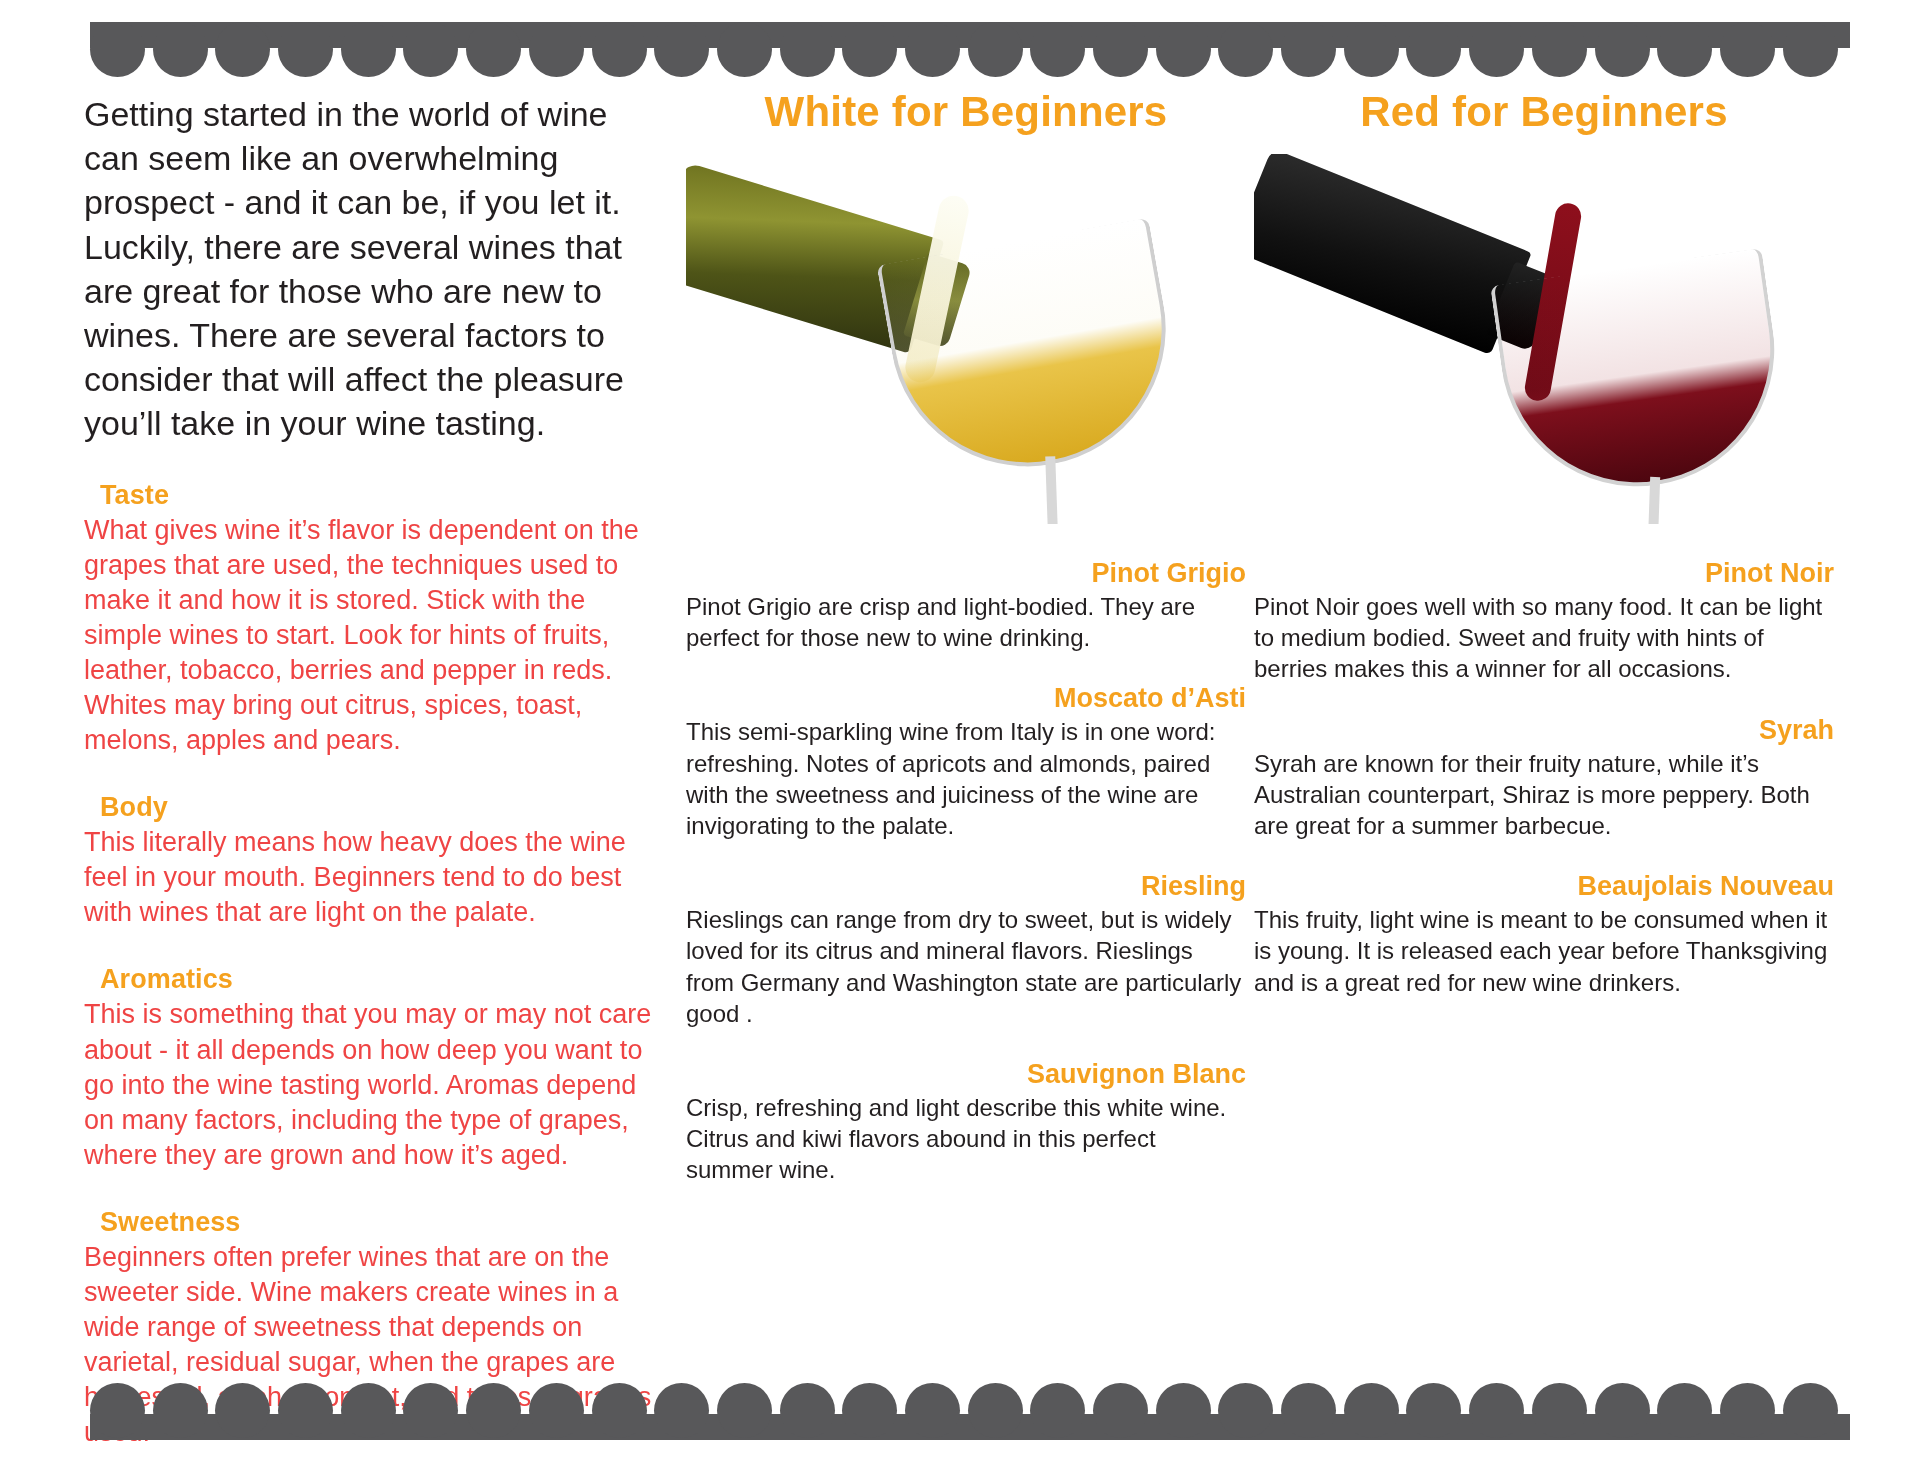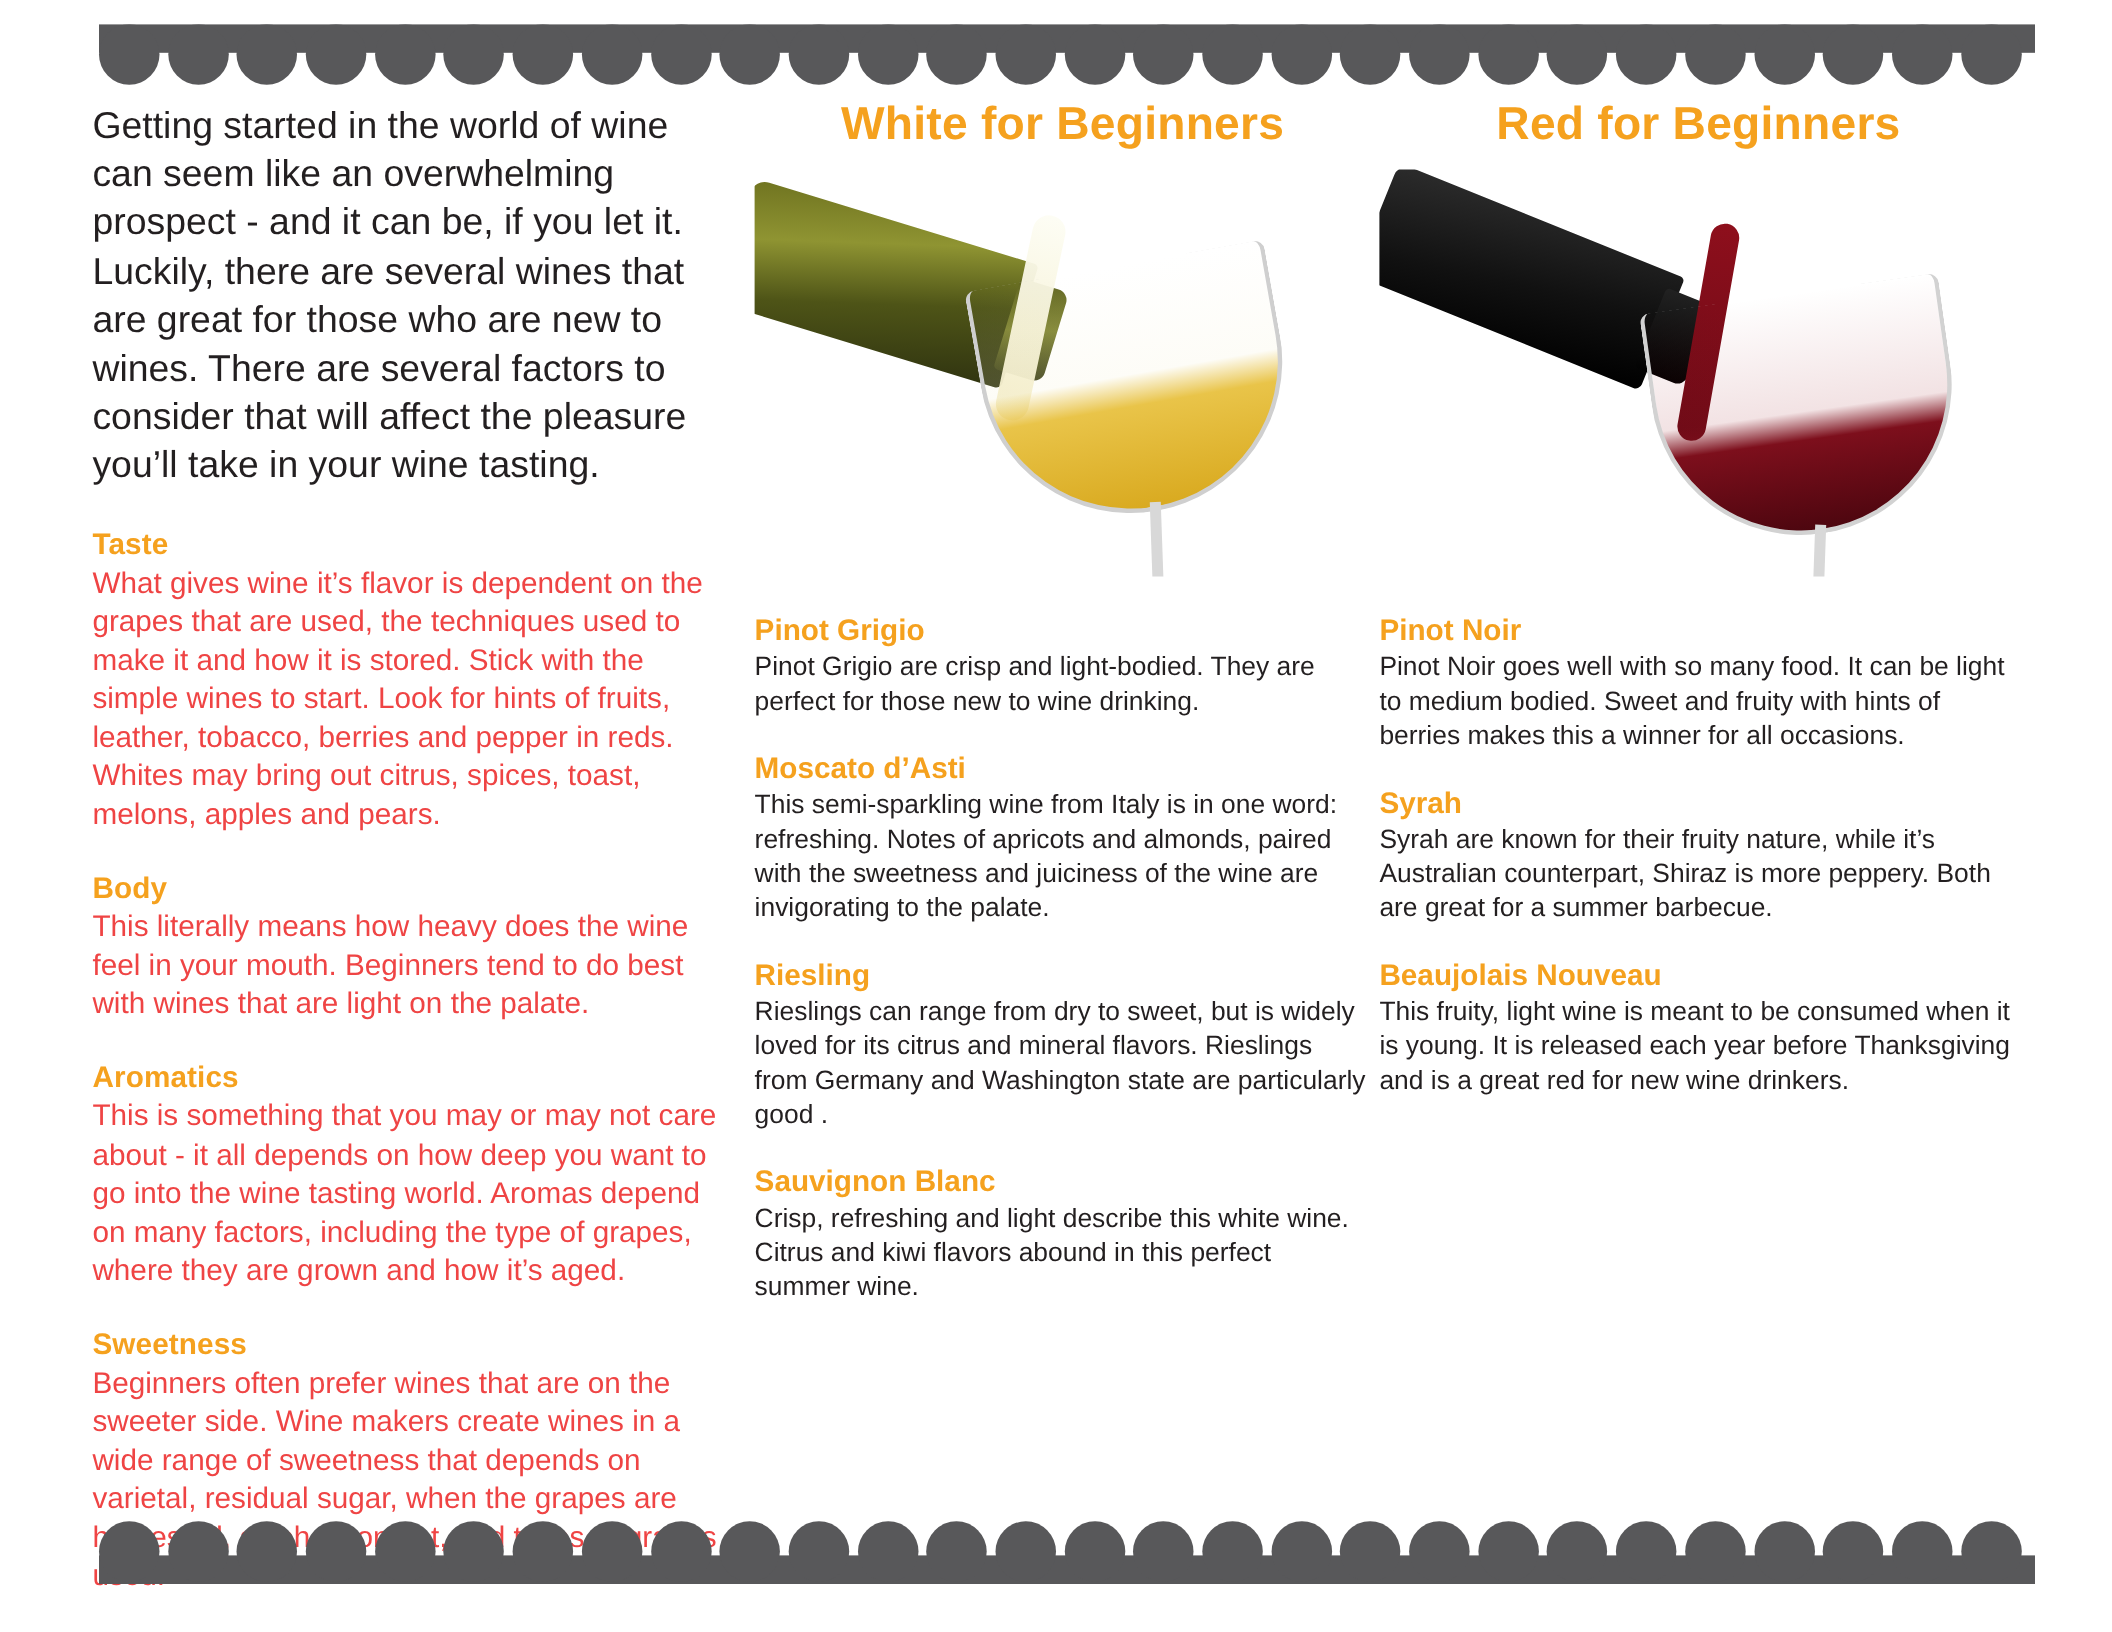--- a/index.html
+++ b/index.html
@@ -89,37 +89,38 @@
     text-align: center;
     margin: 0 0 18px 0;
     letter-spacing: 0.2px;
   }
 
   .section { margin-top: 34px; }
   .section h3 {
     color: #f5a11e;
     font-size: 27px;
     font-weight: bold;
-    margin: 0 0 2px 0;
+    margin: 0 0 2px 16px;
     letter-spacing: 0.1px;
   }
   .section p {
     font-size: 27px;
     line-height: 1.30;
     margin: 0;
     color: #ef4444;
   }
 
   .entry { margin-top: 30px; }
   .entry:first-of-type { margin-top: 0; }
   .entry h3 {
     color: #f5a11e;
     font-size: 27px;
     font-weight: bold;
     margin: 0 0 2px 0;
+    text-align: right;
   }
   .entry p {
     font-size: 24px;
     line-height: 1.30;
     margin: 0;
   }
 
   
   .photo {
     position: relative;

